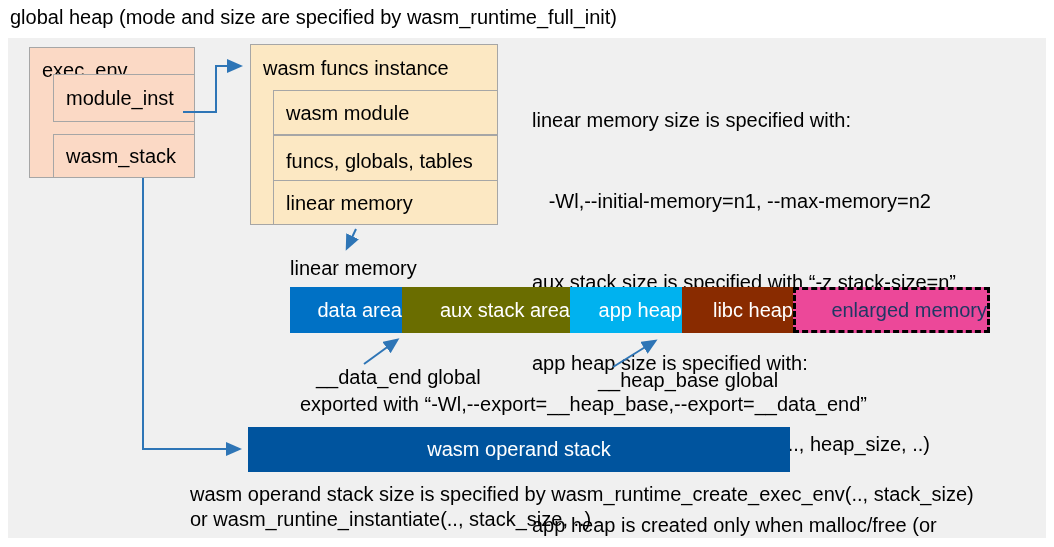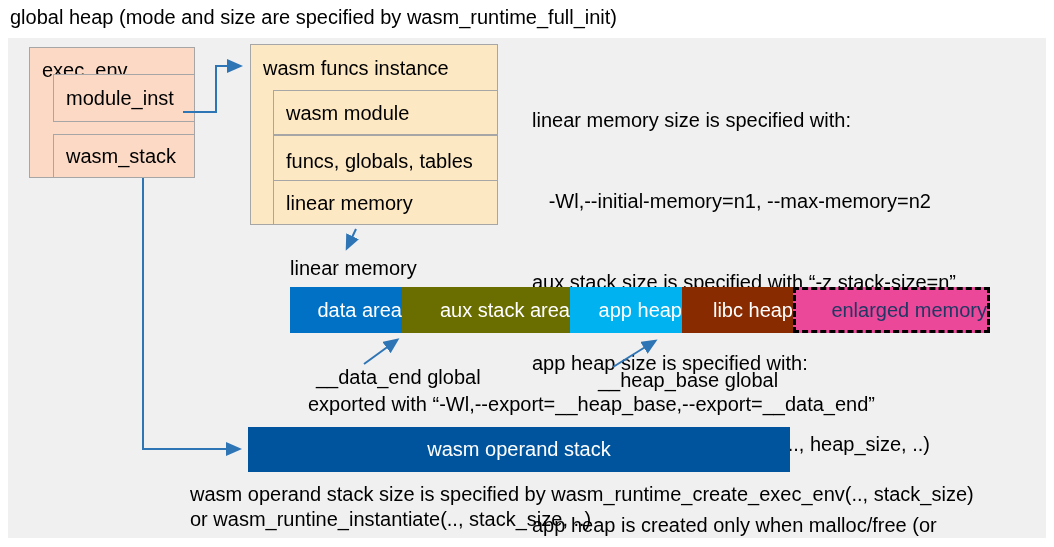--- a/index.html
+++ b/index.html
@@ -76,21 +76,21 @@
   </div>
   <div class="bar-seg" style="left: 682px; width: 111px; background: rgb(137, 43, 0); color: rgb(255, 255, 255);">
     <span>libc heap</span>
   </div>
   <div class="bar-seg seg-dashed" style="left: 793px; width: 197px; background: #ec4899; color: rgb(31, 56, 100);">
     <span>enlarged memory</span>
   </div>
 
   <div class="small-label" style="left:316px;top:366px;">__data_end global</div>
   <div class="small-label" style="left:598px;top:369px;">__heap_base global</div>
-  <div class="small-label" style="left:308px;top:393px;text-align:right;">exported with “-Wl,--export=__heap_base,--export=__data_end”</div>
+  <div class="small-label" style="left:300px;top:393px;text-align:right;">exported with “-Wl,--export=__heap_base,--export=__data_end”</div>
 
   <div class="operand">
     <span>wasm operand stack</span>
   </div>
 
   <div class="small-label" style="left:190px;top:483px;">wasm operand stack size is specified by wasm_runtime_create_exec_env(.., stack_size)</div>
   <div class="small-label" style="left:190px;top:508px;">or wasm_runtine_instantiate(.., stack_size, ..)</div>
 
   <svg class="overlay" width="1054" height="547" viewBox="0 0 1054 547">
     <defs>

